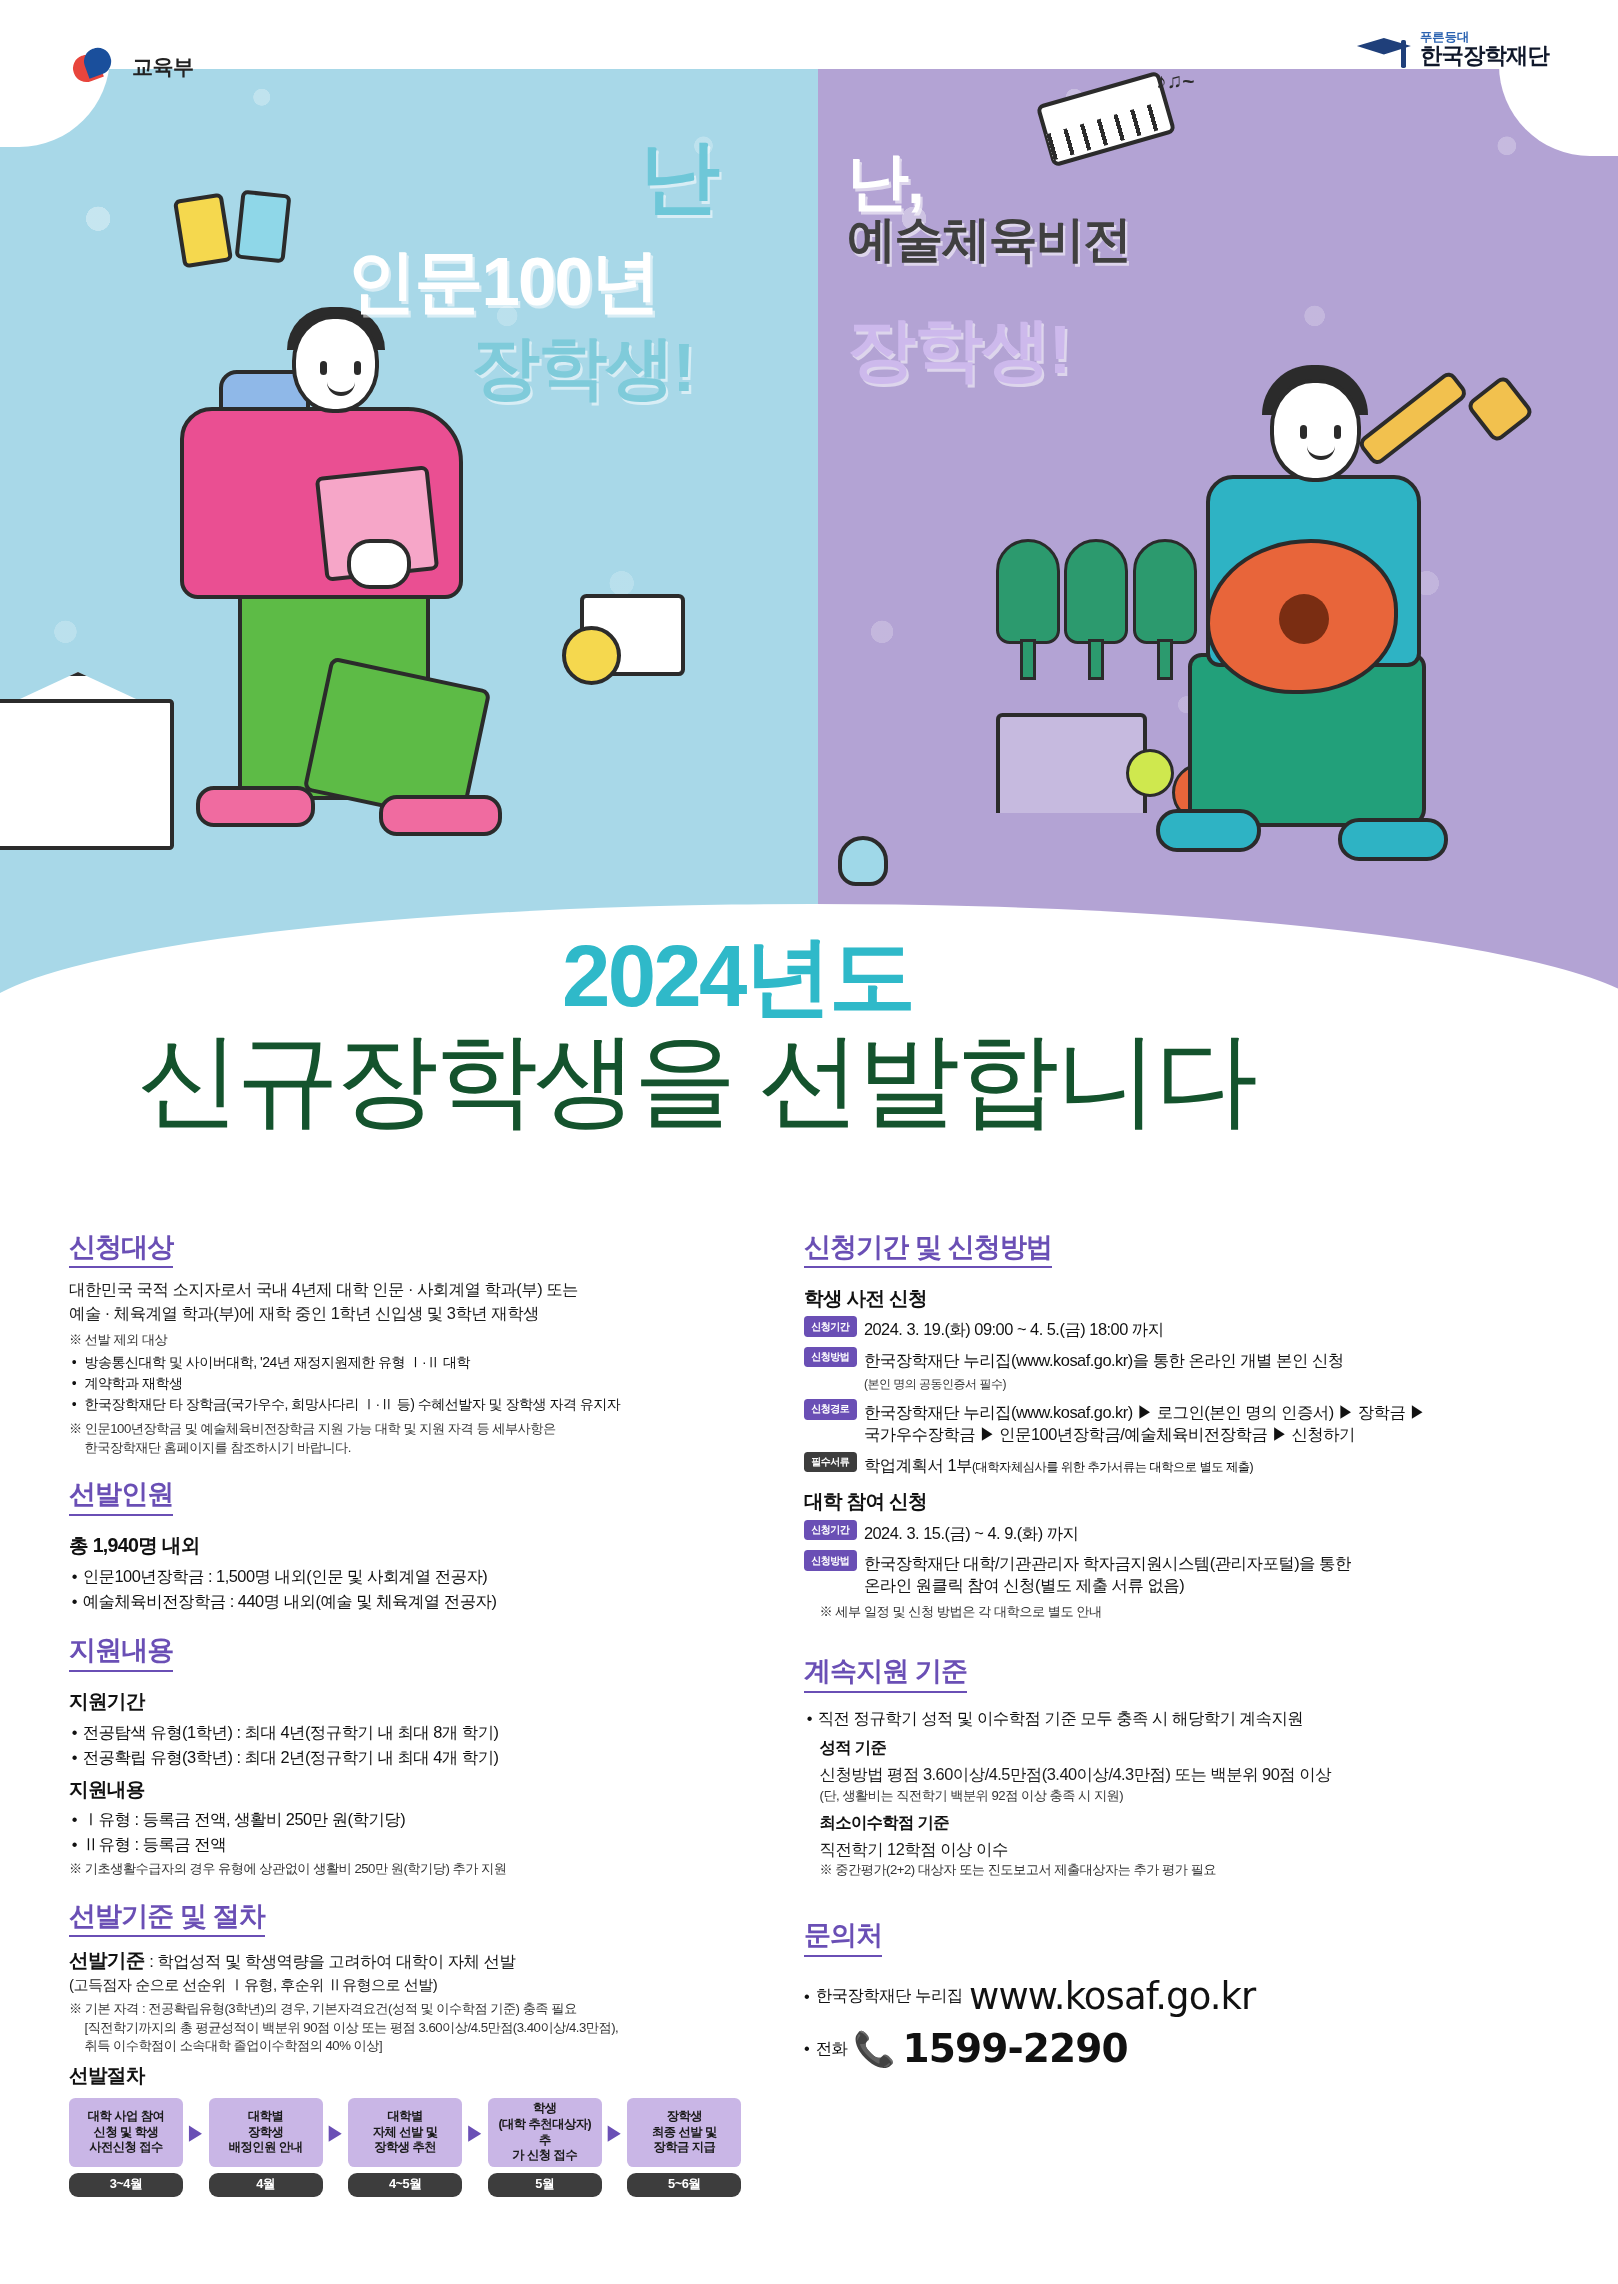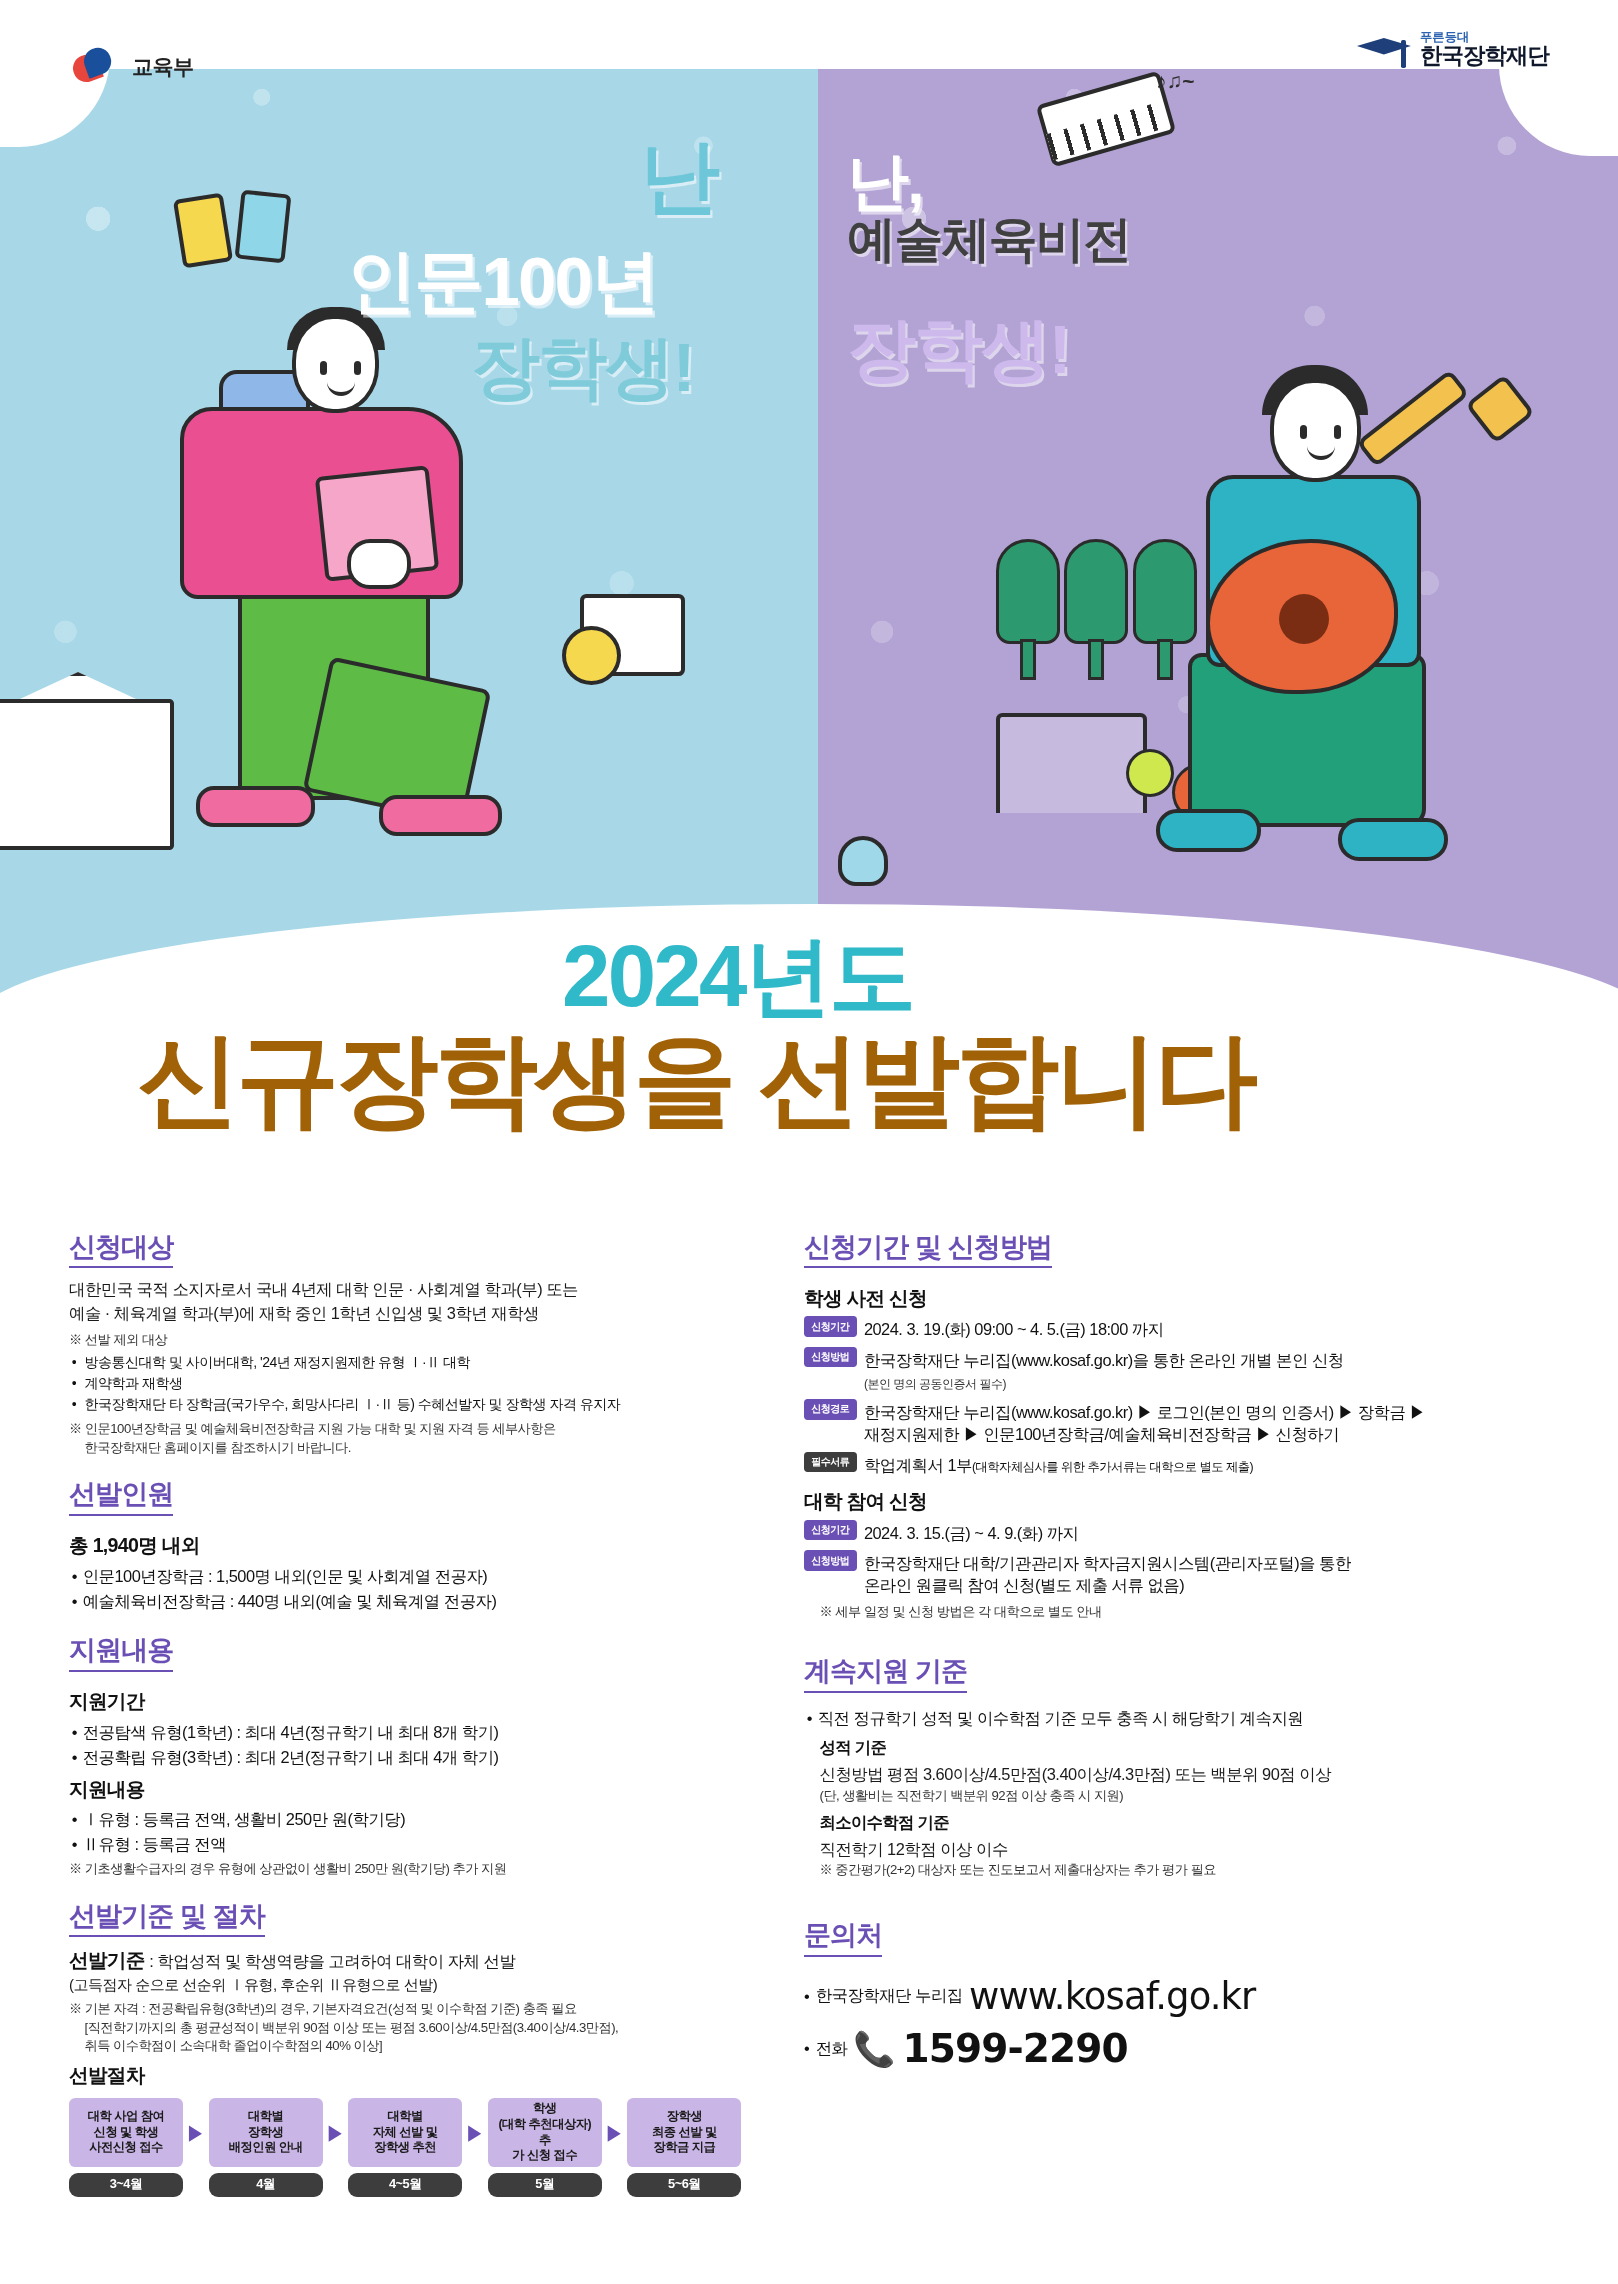--- a/index.html
+++ b/index.html
@@ -114,21 +114,21 @@
   .hl-r2 { left:847px; top:215px; font-size:49px; color:#404040; }
   .hl-r3 { left:847px; top:315px; font-size:69px; color:#cdb9ec; }
 
   
   .main-title-1 {
     position:absolute; left:562px; top:918px;
     font-size:87px; font-weight:900; color:#2fb9c9; letter-spacing:-2.7px;
   }
   .main-title-2 {
     position:absolute; left:137px; top:1012px;
-    font-size:103px; font-weight:700; color:#a16207; letter-spacing:-3.7px;
+    font-size:103px; font-weight:400; color:#14532d; letter-spacing:-3.7px;
     white-space:nowrap;
   }
 
   
   .ill { position:absolute; }
   
   .stu-head { left:292px; top:315px; width:87px; height:98px; background:#fff; border:4.1px solid #2b2b2b; border-radius:41px/46px; }
   .stu-hair { left:287px; top:307px; width:98px; height:43px; background:#2b2b2b; border-radius:50px 50px 0 0; }
   .stu-eye1 { left:320px; top:361px; width:7.3px; height:13.7px; background:#2b2b2b; border-radius:3.7px;}
   .stu-eye2 { left:354px; top:361px; width:7.3px; height:13.7px; background:#2b2b2b; border-radius:3.7px;}
@@ -451,21 +451,21 @@
         <span class="txt">
           <span>한국장학재단 누리집(www.kosaf.go.kr)을 통한 온라인 개별 본인 신청</span><br>
           <span class="note-sm">(본인 명의 공동인증서 필수)</span>
         </span>
       </div>
 
       <div class="row">
         <span class="tag">신청경로</span>
         <span class="txt">
           <span>한국장학재단 누리집(www.kosaf.go.kr) ▶ 로그인(본인 명의 인증서) ▶ 장학금 ▶</span><br>
-          <span>재정지원제한 ▶ 인문100년장학금/예술체육비전장학금 ▶ 신청하기</span>
+          <span>국가우수장학금 ▶ 인문100년장학금/예술체육비전장학금 ▶ 신청하기</span>
         </span>
       </div>
 
       <div class="row">
         <span class="tag dark">필수서류</span>
         <span class="txt">
           <span>학업계획서 1부</span><span class="small-inline">(대학자체심사를 위한 추가서류는 대학으로 별도 제출)</span>
         </span>
       </div>
 

